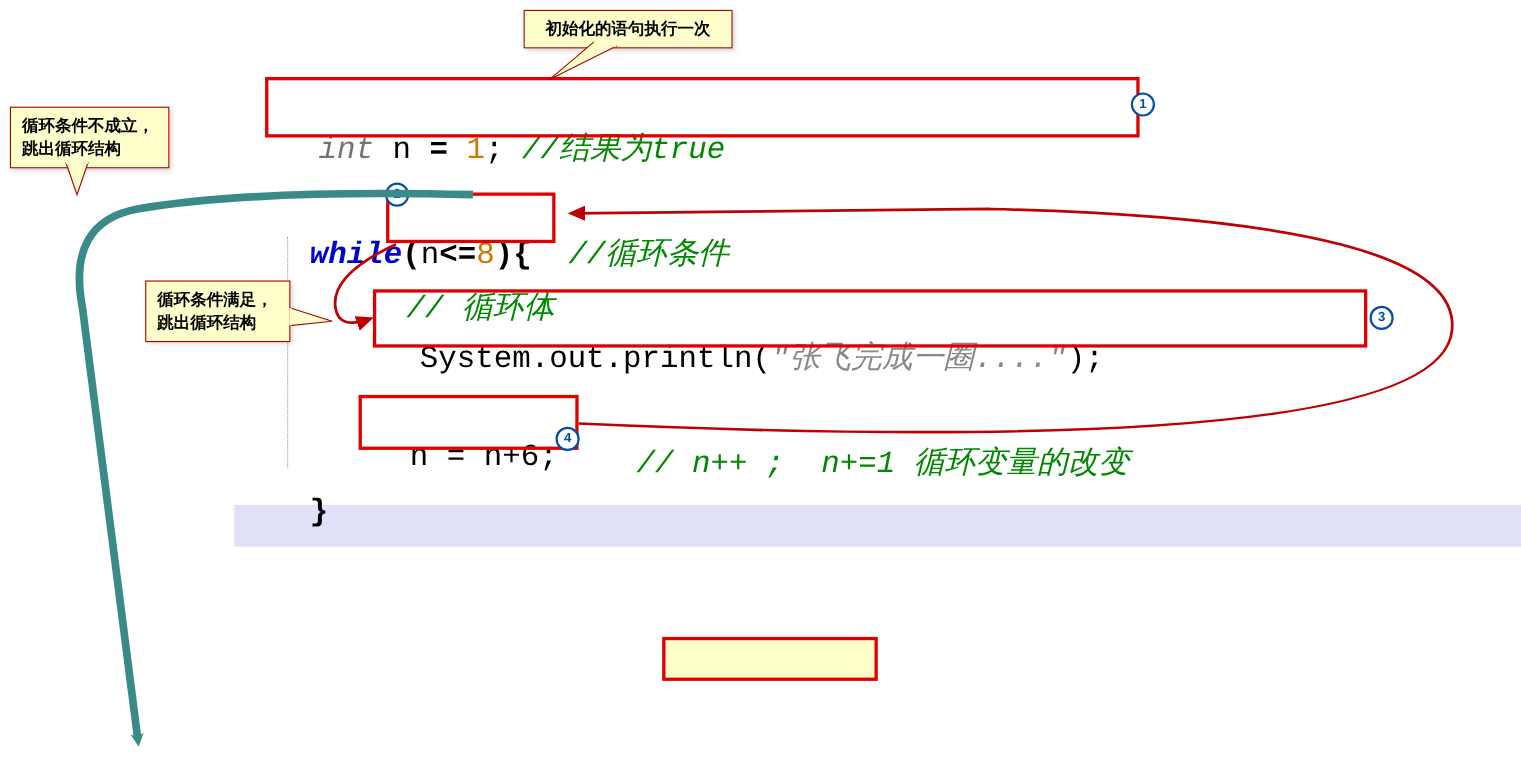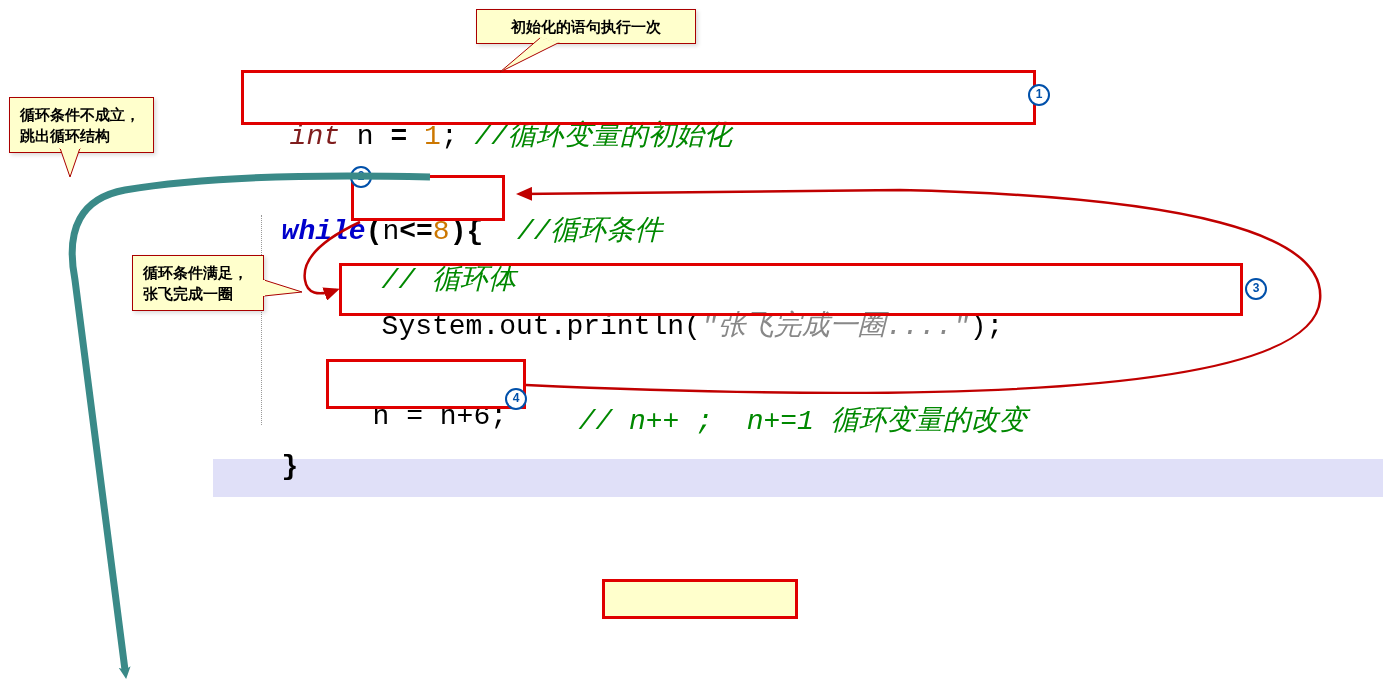--- a/index.html
+++ b/index.html
@@ -11,21 +11,21 @@
     font-family: "Courier New", monospace;
     background: #fff;
     overflow: hidden;
   }
   .code-area {
     position: absolute;
     font-size: 28px;
     font-family: "Courier New", "SimSun", monospace;
     white-space: pre;
   }
-  .kw-type { color: #7f1d1d; font-style: italic; }
+  .kw-type { color: #737373; font-style: italic; }
   .kw { color: #0000cc; font-weight: bold; font-style: italic; }
   .op { color: #000; font-weight: bold; }
   .num { color: #cc7700; }
   .str { color: #888888; font-style: italic; }
   .cmt { color: #008800; font-style: italic; }
   .plain { color: #000; }
   .red-box {
     position: absolute;
     border: 3px solid #e00000;
     background: transparent;
@@ -75,28 +75,28 @@
   }
 </style>
 </head>
 <body>
 
 <div class="vdotted" style="left:261px; top:215px; height:210px;"></div>
 
 <div class="highlight-bar" style="left:213px; top:459px; width:1170px; height:38px;"></div>
 
 <div class="code-area" style="left:256px; top:85px;">
-  <span class="kw-type">int</span><span class="plain"> n </span><span class="op">=</span><span class="num"> 1</span><span class="plain">; </span><span class="cmt">//循环变量的初始化</span>
+  <span class="kw-type">int</span><span class="plain"> n </span><span class="op">=</span><span class="num"> 1</span><span class="plain">; </span><span class="cmt">//结果为true</span>
 </div>
 
 <div class="code-area" style="left:248px; top:180px;">
   <span class="kw">while</span><span class="op">(</span><span class="plain">n</span><span class="op">&lt;=</span><span class="num">8</span><span class="op">)</span><span class="op">{ </span><span class="cmt"> //循环条件</span>
 </div>
 
-<div class="code-area" style="left:348px; top:229px;text-align:center;">
+<div class="code-area" style="left:336px; top:229px;text-align:center;">
   <span class="cmt">// 循环体</span>
 </div>
 
 <div class="code-area" style="left:348px; top:275px;">
   <span class="plain">System.out.println(</span><span class="str">"张飞完成一圈...."</span><span class="plain">);</span>
 </div>
 
 <div class="code-area" style="left:339px; top:370px;">
   <span class="plain">n = n+6;</span>
 </div>
@@ -107,30 +107,30 @@
 <div class="code-area" style="left:248px; top:420px;">
   <span class="op">}</span>
 </div>
 
 <div class="red-box" style="left:241px; top:70px; width:795px; height:55px;"></div>
 <div class="red-box" style="left:351px; top:175px; width:154px; height:46px;"></div>
 <div class="red-box" style="left:339px; top:263px; width:904px; height:53px;"></div>
 <div class="red-box" style="left:326px; top:359px; width:200px; height:50px;"></div>
 <div class="red-box" style="left:602px; top:579px; width:196px; height:40px; background:#ffffcc;"></div>
 
-<div class="callout-box" style="left:476px; top:9px; width:220px; text-align:center;">
+<div class="callout-box" style="left:476px; top:9px; width:190px; text-align:center;">
   <span>初始化的语句执行一次</span>
 </div>
 <div class="callout-box" style="left:9px; top:97px; width:145px;">
   <span style="white-space:pre-line;">循环条件不成立，
 跳出循环结构</span>
 </div>
 <div class="callout-box" style="left:132px; top:255px; width:132px;">
   <span style="white-space:pre-line;">循环条件满足，
-张飞完成一圈</span>
+跳出循环结构</span>
 </div>
 
 <div class="badge" style="left:1028px; top:84px;">1</div>
 <div class="badge" style="left:350px; top:166px;">2</div>
 <div class="badge" style="left:1245px; top:278px;">3</div>
 <div class="badge" style="left:505px; top:388px;">4</div>
 
 <svg class="overlay">
   <defs>
     <marker id="arrow-teal" markerWidth="14" markerHeight="14" refX="3" refY="6" orient="auto" markerUnits="userSpaceOnUse">

